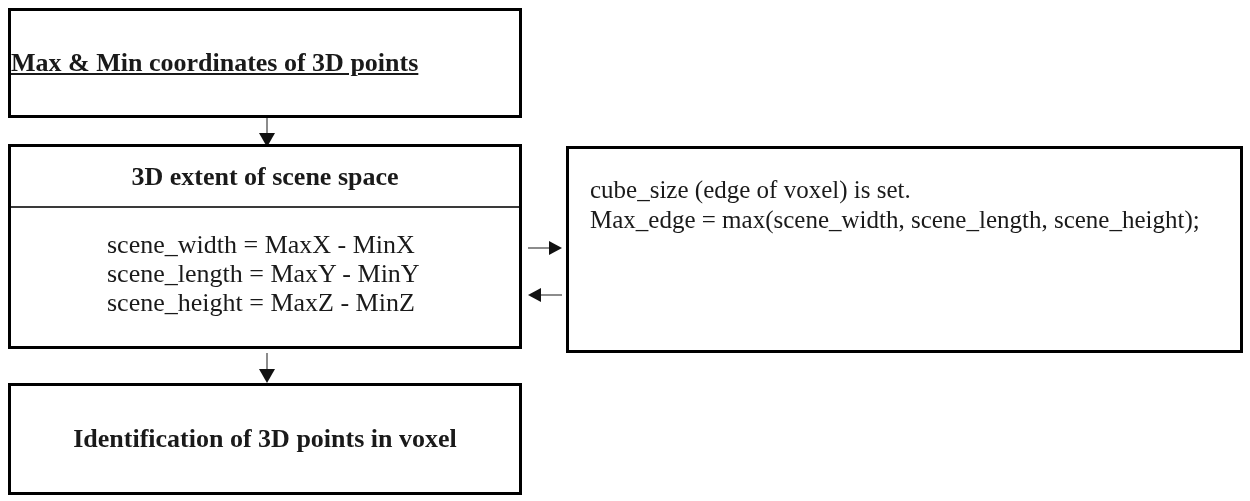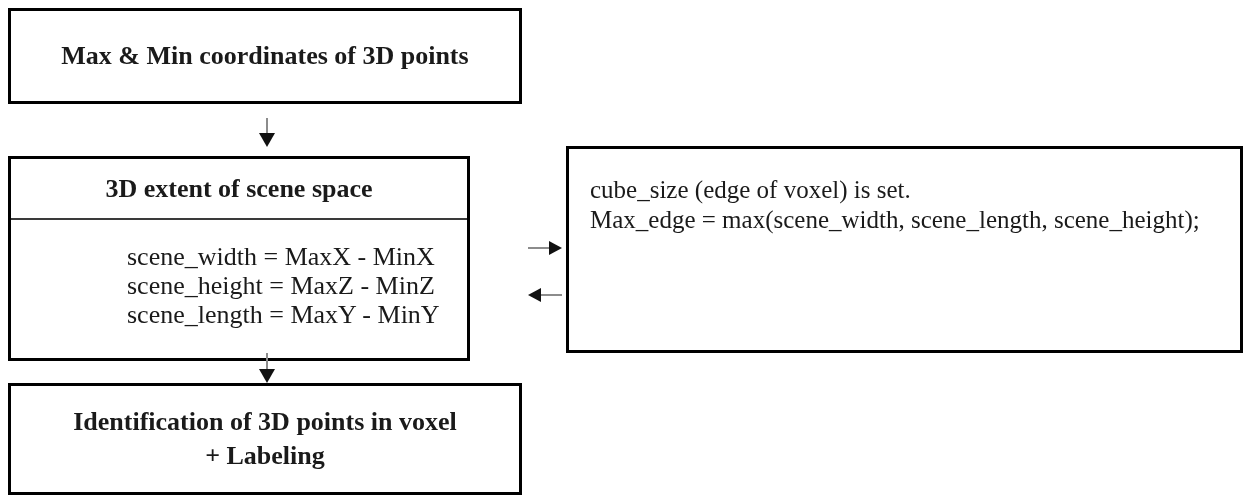--- a/index.html
+++ b/index.html
@@ -20,41 +20,40 @@
     font-family: "Liberation Serif", "DejaVu Serif", serif;
     color: var(--text);
     overflow: hidden;
   }
   .box {
     position: absolute;
     border: 3px solid var(--box-border);
     background: #ffffff;
   }
   .box-top {
-    left: 8px; top: 8px; width: 514px; height: 96px;
-    display: flex; align-items: center; justify-content: center;
+    left: 8px; top: 8px; width: 514px; height: 110px;
+    display: flex; align-items: center; justify-content: flex-start; text-decoration: underline;
   }
   .bold-title {
     font-weight: bold;
     font-size: 26px;
     text-align: center;
   }
-  .box-extent { left: 8px; top: 156px; width: 462px; height: 205px; }
+  .box-extent { left: 8px; top: 144px; width: 514px; height: 205px; }
   .extent-title {
     height: 61px;
     border-bottom: 2px solid var(--divider);
     display: flex; align-items: center; justify-content: center;
     font-weight: bold; font-size: 26px;
   }
   .extent-body {
     padding: 22px 0 0 96px;
     font-size: 26px;
     line-height: 29px;
     white-space: nowrap;
-    margin-left: 20px;
   }
   .box-voxel { left: 566px; top: 146px; width: 677px; height: 207px; }
   .voxel-body {
     padding: 26px 0 0 21px;
     font-size: 25px;
     line-height: 30px;
     white-space: nowrap;
   }
   .box-ident {
     left: 8px; top: 383px; width: 514px; height: 112px;
@@ -93,22 +92,22 @@
 
   <div>
     <span class="stem-v" style="left:266px; top:118px; height:16px;"></span>
     <span class="head-down" style="left:259px; top:133px;"></span>
   </div>
 
   <div class="box box-extent">
     <div class="extent-title">3D extent of scene space</div>
     <div class="extent-body">
       <div>scene_width = MaxX - MinX</div>
+      <div>scene_length = MaxY - MinY</div>
       <div>scene_height = MaxZ - MinZ</div>
-      <div>scene_length = MaxY - MinY</div>
     </div>
   </div>
 
   <div>
     <span class="stem-h" style="left:528px; top:247px; width:22px;"></span>
     <span class="head-right" style="left:549px; top:241px;"></span>
   </div>
 
   <div>
     <span class="head-left" style="left:528px; top:288px;"></span>
@@ -122,16 +121,15 @@
     </div>
   </div>
 
   <div>
     <span class="stem-v" style="left:266px; top:353px; height:16px;"></span>
     <span class="head-down" style="left:259px; top:369px;"></span>
   </div>
 
   <div class="box box-ident">
     <div>Identification of 3D points in voxel</div>
-    <div>+ Labeling</div>
   </div>
 
 </div>
 
 </body></html>

